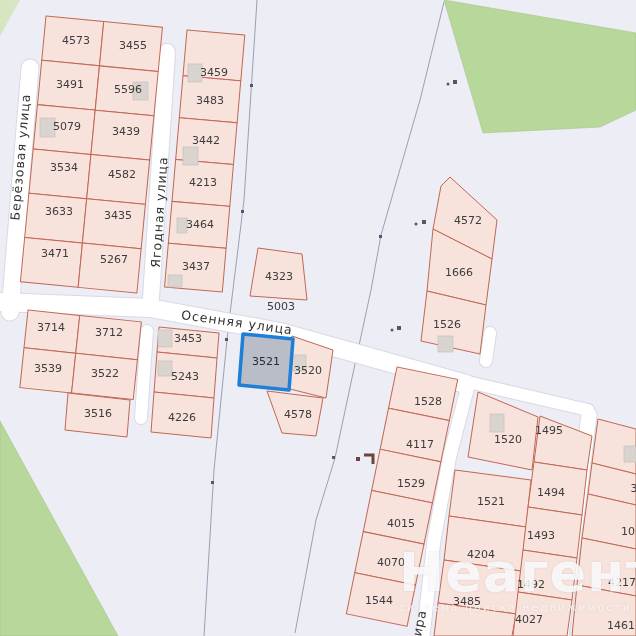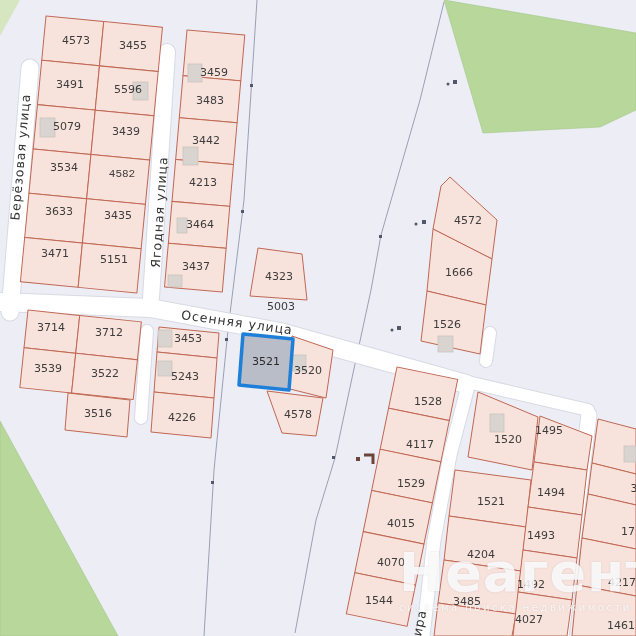--- a/index.html
+++ b/index.html
@@ -190,25 +190,25 @@
   </svg>
 
   <div>
       <div class="plabel" style="left: 76px; top: 40px;">4573</div>
       <div class="plabel" style="left: 133px; top: 45px;">3455</div>
       <div class="plabel" style="left: 70px; top: 84px;">3491</div>
       <div class="plabel" style="left: 128px; top: 89px;">5596</div>
       <div class="plabel" style="left: 67px; top: 126px;">5079</div>
       <div class="plabel" style="left: 126px; top: 131px;">3439</div>
       <div class="plabel" style="left: 64px; top: 167px;">3534</div>
-      <div class="plabel" style="left: 122px; top: 174px; font-family: Liberation Mono, monospace;">4582</div>
+      <div class="plabel" style="left: 122px; top: 174px;">4582</div>
       <div class="plabel" style="left: 59px; top: 211px;">3633</div>
       <div class="plabel" style="left: 118px; top: 215px;">3435</div>
       <div class="plabel" style="left: 55px; top: 253px;">3471</div>
-      <div class="plabel" style="left: 114px; top: 259px;">5151</div>
+      <div class="plabel" style="left: 114px; top: 259px;">5267</div>
       <div class="plabel" style="left: 214px; top: 72px;">3459</div>
       <div class="plabel" style="left: 210px; top: 100px;">3483</div>
       <div class="plabel" style="left: 206px; top: 140px;">3442</div>
       <div class="plabel" style="left: 203px; top: 182px;">4213</div>
       <div class="plabel" style="left: 200px; top: 224px;">3464</div>
       <div class="plabel" style="left: 196px; top: 266px;">3437</div>
       <div class="plabel" style="left: 51px; top: 327px;">3714</div>
       <div class="plabel" style="left: 109px; top: 332px;">3712</div>
       <div class="plabel" style="left: 48px; top: 368px;">3539</div>
       <div class="plabel" style="left: 105px; top: 373px;">3522</div>
@@ -233,21 +233,21 @@
       <div class="plabel" style="left: 508px; top: 439px;">1520</div>
       <div class="plabel" style="left: 491px; top: 501px;">1521</div>
       <div class="plabel" style="left: 481px; top: 554px;">4204</div>
       <div class="plabel" style="left: 467px; top: 601px;">3485</div>
       <div class="plabel" style="left: 549px; top: 430px;">1495</div>
       <div class="plabel" style="left: 551px; top: 492px;">1494</div>
       <div class="plabel" style="left: 541px; top: 535px;">1493</div>
       <div class="plabel" style="left: 531px; top: 584px;">1492</div>
       <div class="plabel" style="left: 529px; top: 619px;">4027</div>
       <div class="plabel" style="left: 634px; top: 488px;">3</div>
-      <div class="plabel" style="left: 628px; top: 531px;">17</div>
+      <div class="plabel" style="left: 628px; top: 531px;">10</div>
       <div class="plabel" style="left: 622px; top: 582px;">4217</div>
       <div class="plabel" style="left: 621px; top: 625px;">1461</div>
     </div>
 
   <div class="street rot-bere" style="left:21px;top:157px;">Берёзовая улица</div>
   <div class="street rot-yago" style="left:160px;top:212px;">Ягодная улица</div>
   <div class="street rot-osen" style="left:237px;top:323px;">Осенняя улица</div>
   <div class="street rot-mira" style="left:420px;top:623px;">ира</div>
 
   <div class="watermark">

